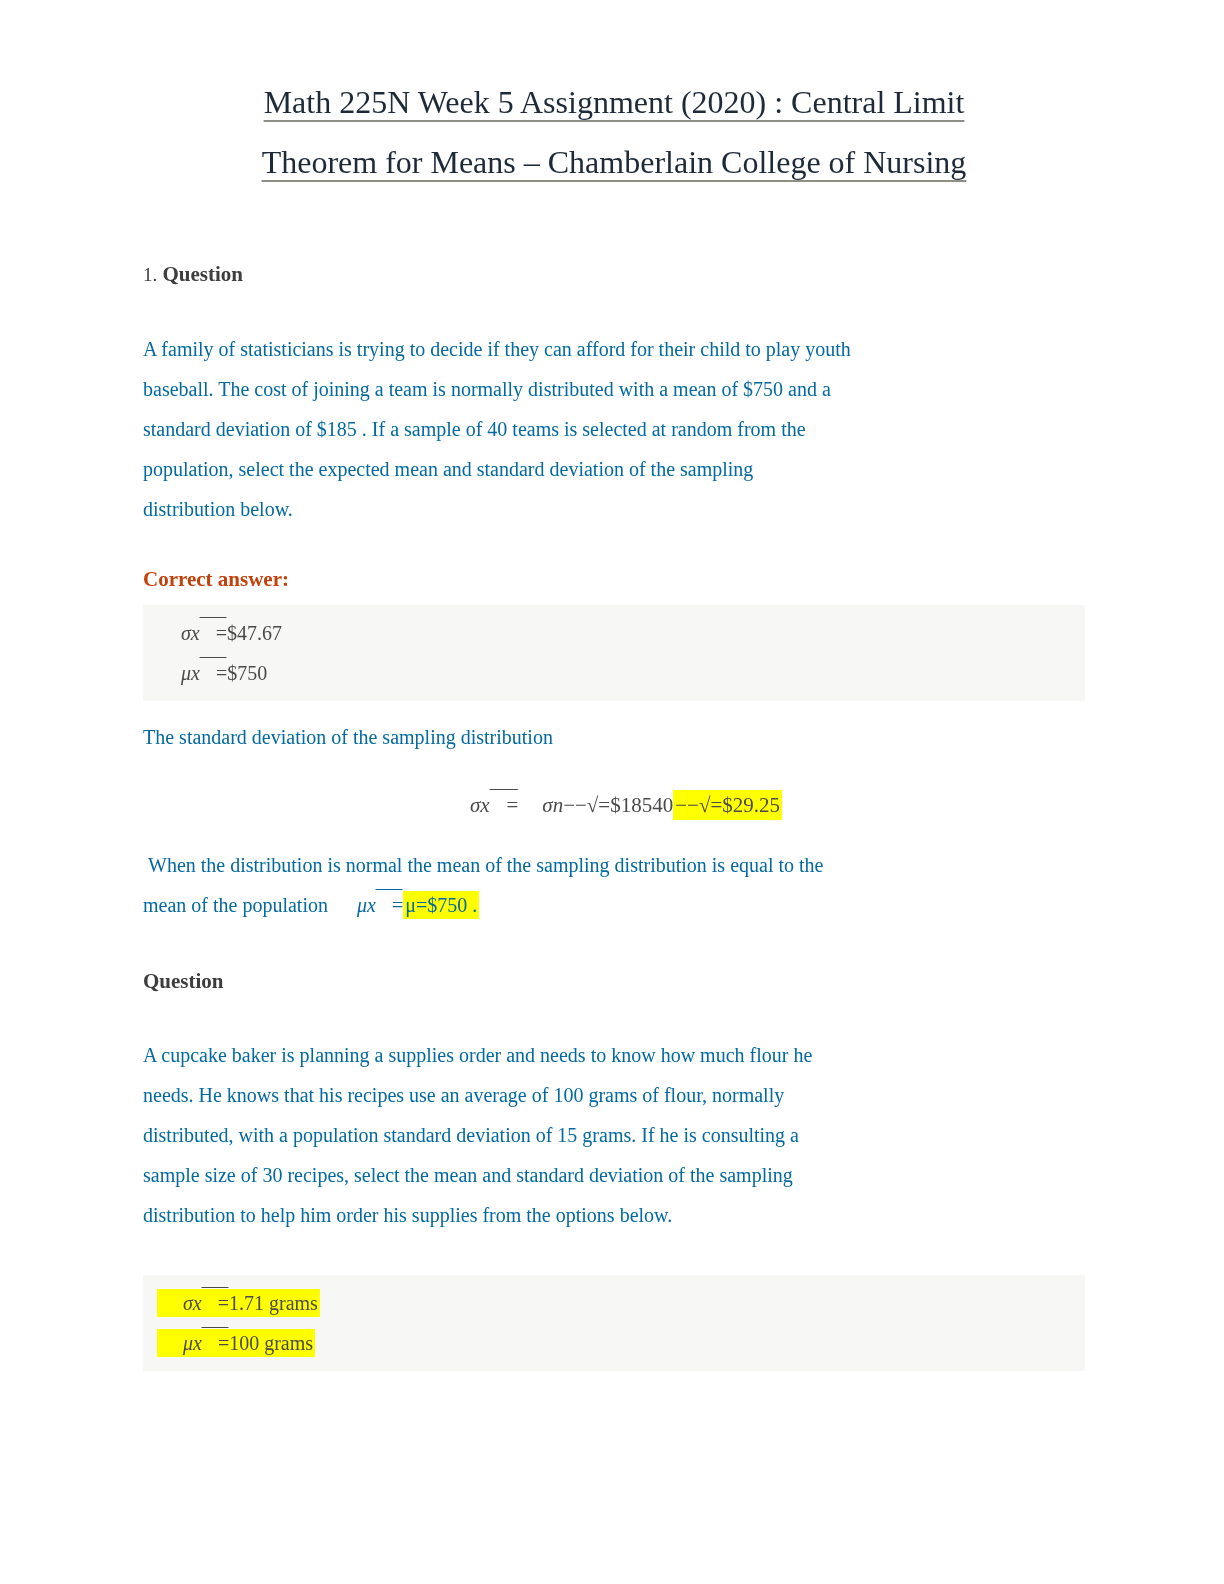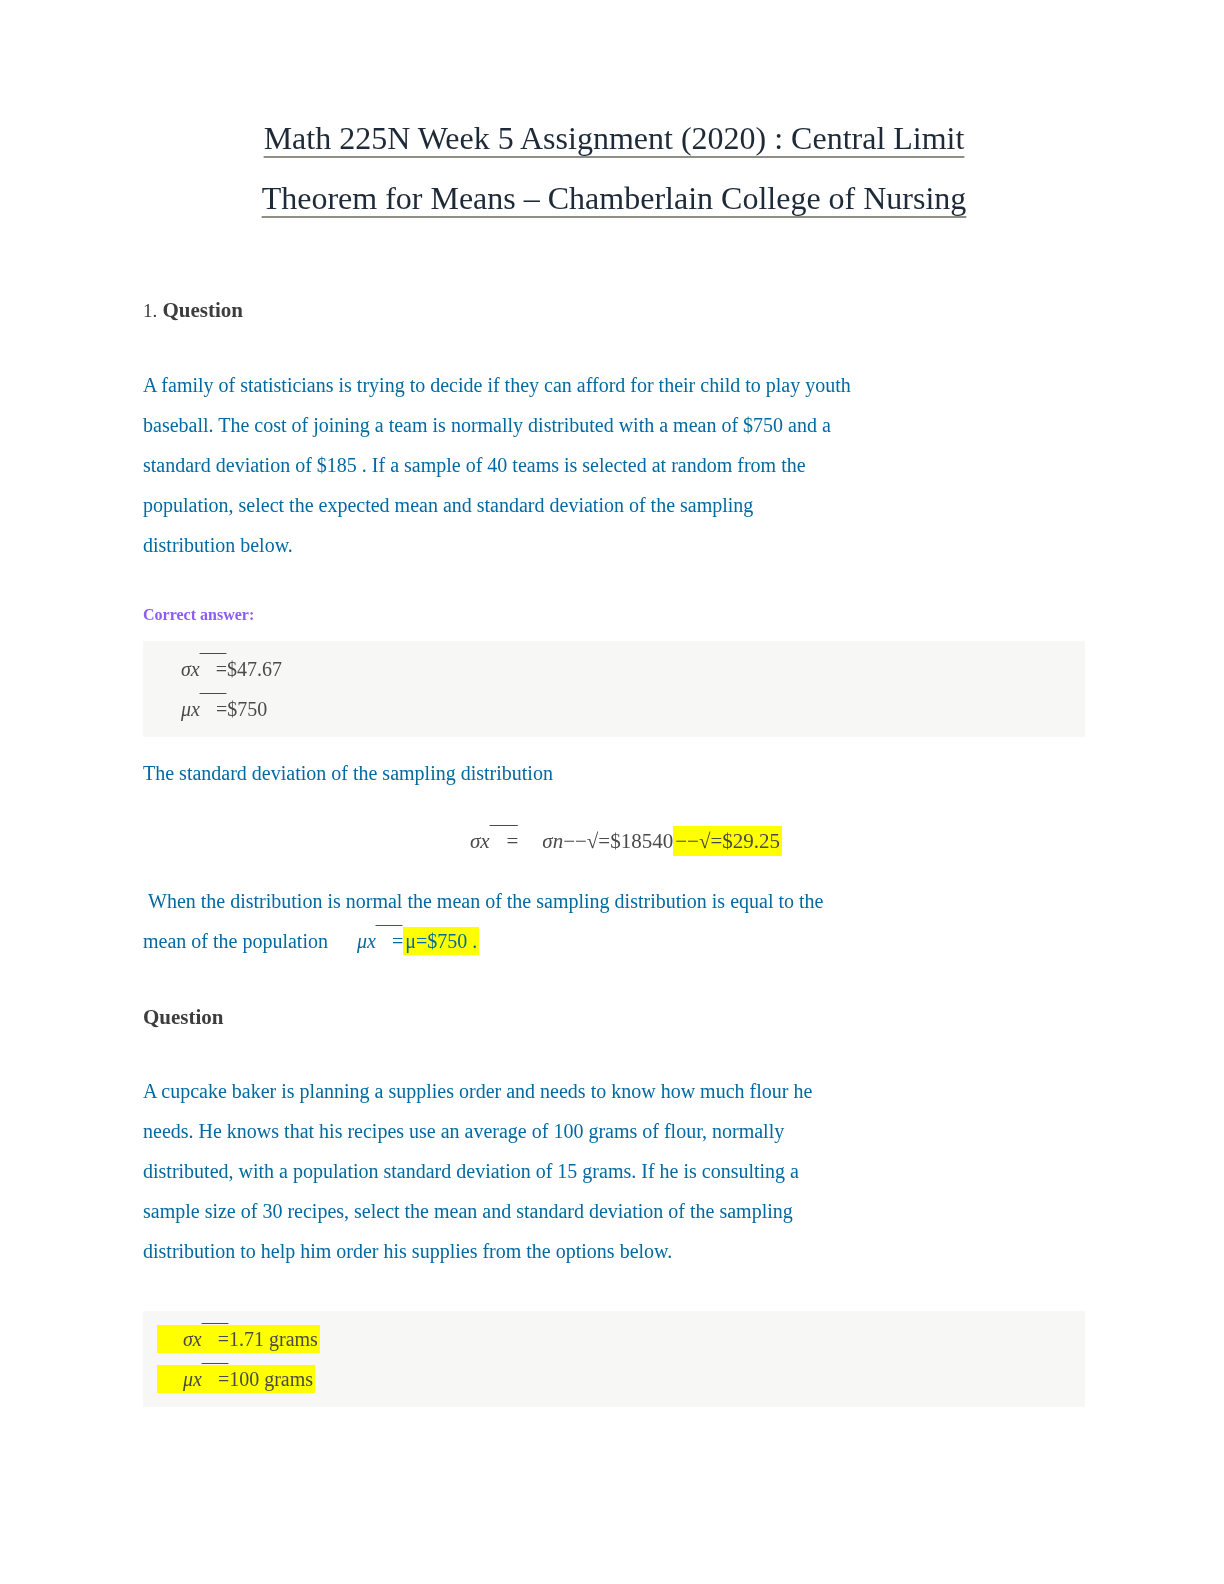--- a/index.html
+++ b/index.html
@@ -10,21 +10,21 @@
   body {
     width: 1224px;
     height: 1584px;
     font-family: "Liberation Serif", "DejaVu Serif", serif;
     color: #454545;
     overflow: hidden;
   }
   .page {
     width: 942px;
     margin-left: 143px;
-    padding-top: 108px;
+    padding-top: 72px;
   }
   .doc-title {
     font-size: 32px;
     font-weight: 400;
     color: #1e2a38;
     text-align: center;
     line-height: 60px;
     margin: 0;
   }
   .title-line {
@@ -45,24 +45,24 @@
   .para {
     font-size: 20px;
     line-height: 40px;
     white-space: pre-line;
     margin: 38px 0 0 0;
     color: #0369a1;
   }
   .para.sd-note  { margin-top: 16px; }
   .para.normal-note { margin-top: 20px; }
   .bold-label {
-    font-size: 16px;
+    font-size: 21px;
     line-height: 28px;
     font-weight: 700;
-    color: #8b5cf6;
+    color: #c2410c;
     margin: 36px 0 0 0;
   }
   .gray-block {
     background: #f7f7f5;
     margin-top: 12px;
     padding: 8px 14px;
   }
   .gray-block.last { margin-top: 40px; }
   .math-line {
     font-size: 20px;

